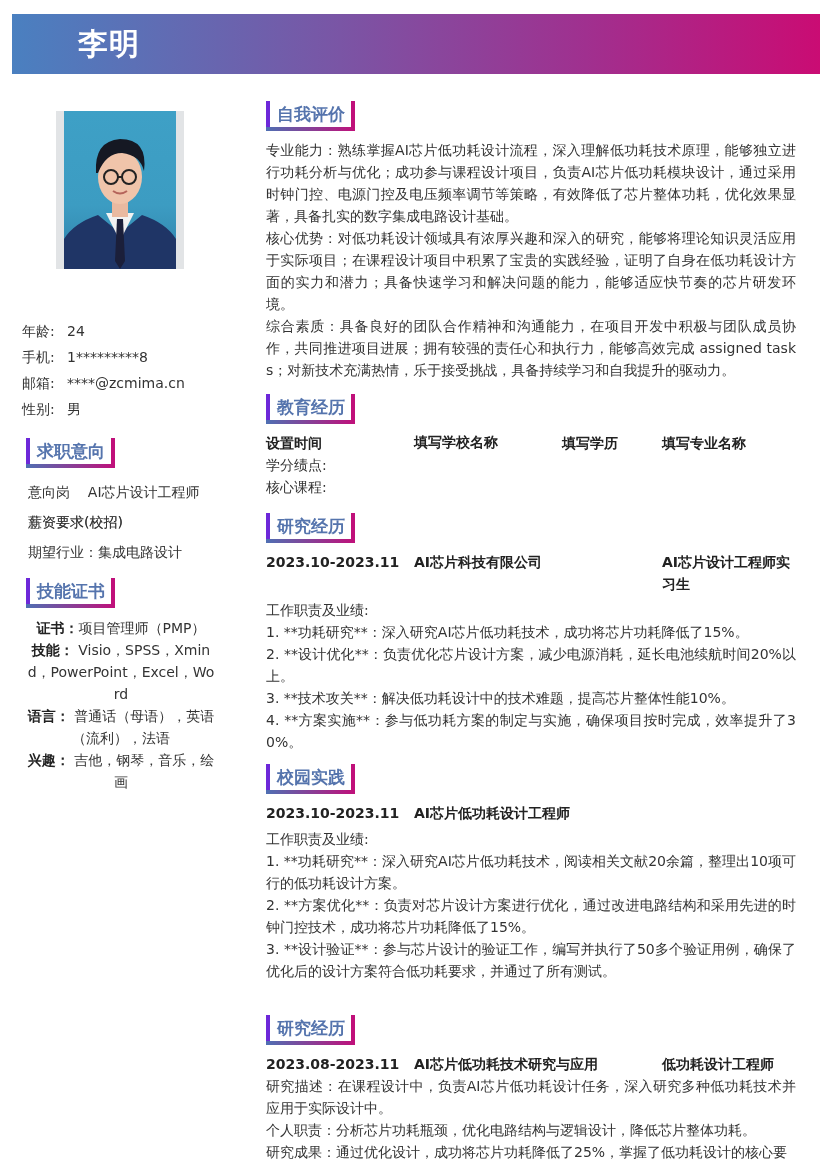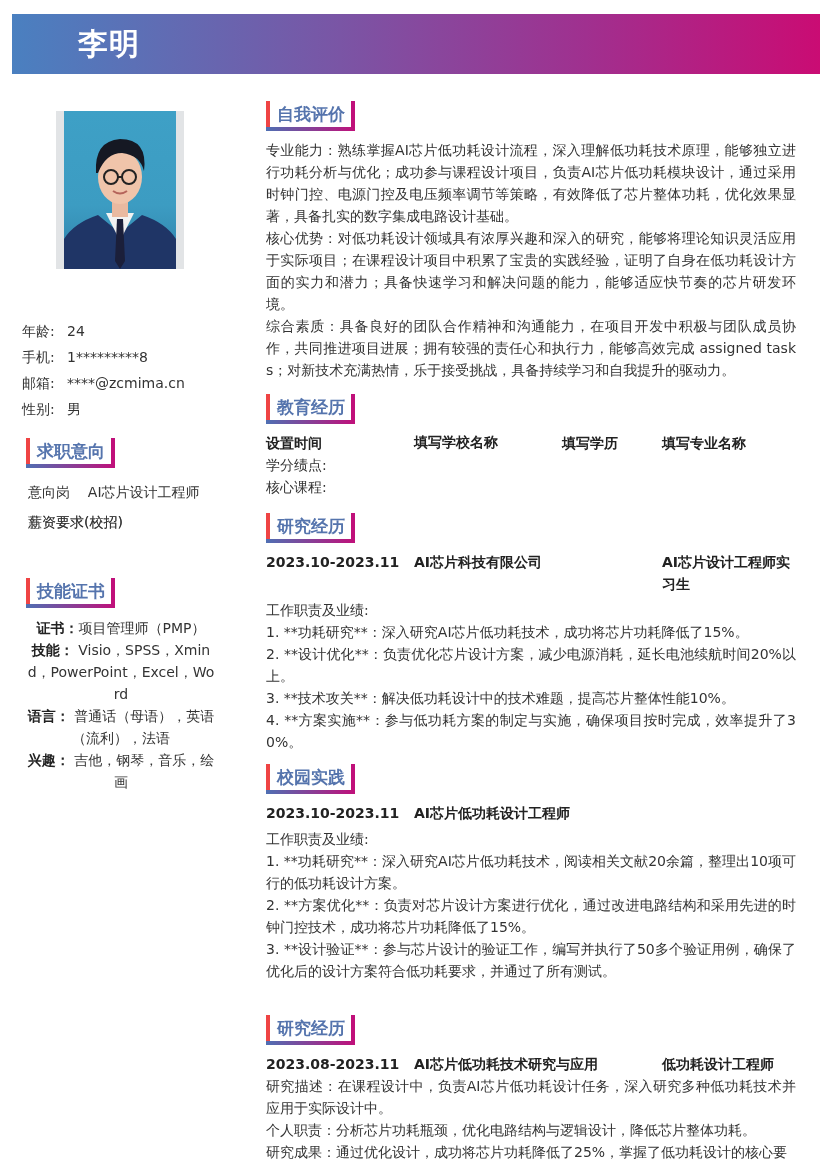--- a/index.html
+++ b/index.html
@@ -26,21 +26,21 @@
     background:linear-gradient(180deg,#3ea0c6 0%,#3c9cc2 60%,#2f7fa8 100%);
     overflow:hidden;
   }
   .info { position:absolute; left:22px; top:228px; font-size:14px; line-height:26px; }
   .info .row { white-space:nowrap; }
   .info .lab { display:inline-block; width:45px; }
 
   .sec-title {
     position:relative; display:inline-block; padding:0 6px 0 7px;
     height:30px; line-height:28px; font-size:17px; font-weight:bold; color:#5574ad;
-    border-left:4px solid #ef4444; border-right:4px solid #c0107a;
+    border-left:4px solid #6d28d9; border-right:4px solid #c0107a;
     box-sizing:border-box;
   }
   .sec-title::after {
     content:""; position:absolute; left:-4px; right:-4px; bottom:0; height:4px;
     background:linear-gradient(90deg,#4f6fb3,#c0107a);
   }
   .sec-title span { position:relative; top:-1px; }
 
   .l-sec { position:absolute; left:26px; }
   .intent { position:absolute; left:28px; font-size:14px; line-height:30px; }
@@ -100,20 +100,21 @@
   <div class="intent" style="top:387px;">
     <div>
       <span>意向岗</span>&nbsp;&nbsp;&nbsp;&nbsp;<span>AI芯片设计工程师</span>
     </div>
     <div>
       <span class="overlap">
         <span>薪资要求(校招)</span>
         <span class="ghost">意资要求(校招)</span>
       </span>
     </div>
+    <div>期望行业：集成电路设计</div>
   </div>
 
   <div class="l-sec" style="top:488px;">
     <div class="sec-title"><span>技能证书</span></div>
   </div>
   <div class="skills" style="top:527px;">
     <div><b>证书：</b><span>项目管理师（PMP）</span></div>
     <div style="word-break:break-all;"><b>技能：</b><span> Visio，SPSS，Xmind，PowerPoint，Excel，Word</span></div>
     <div><b>语言：</b><span> 普通话（母语），英语（流利），法语</span></div>
     <div><b>兴趣：</b><span> 吉他，钢琴，音乐，绘画</span></div>

